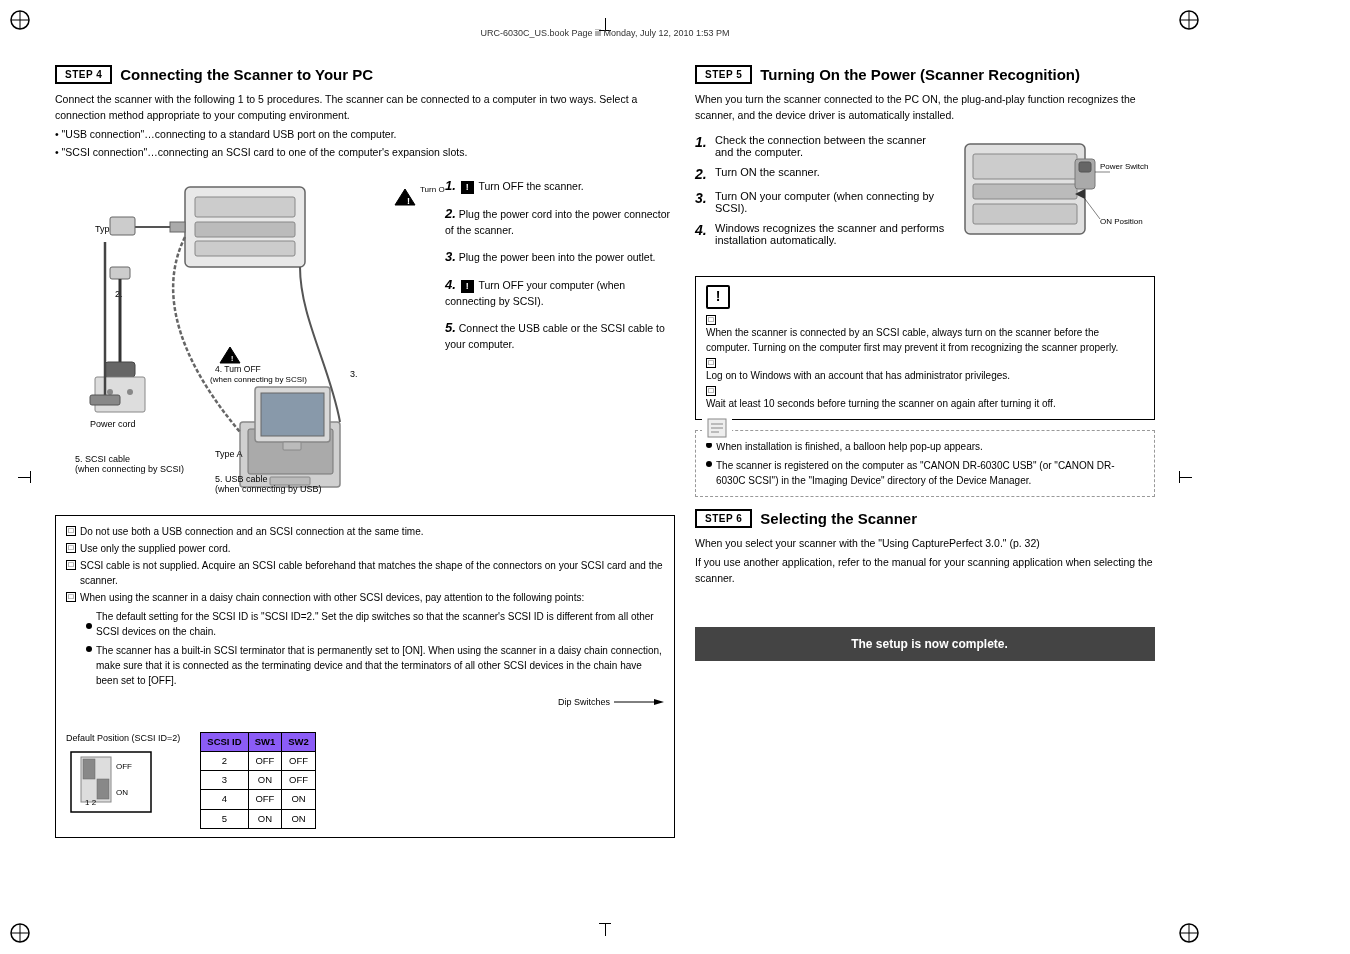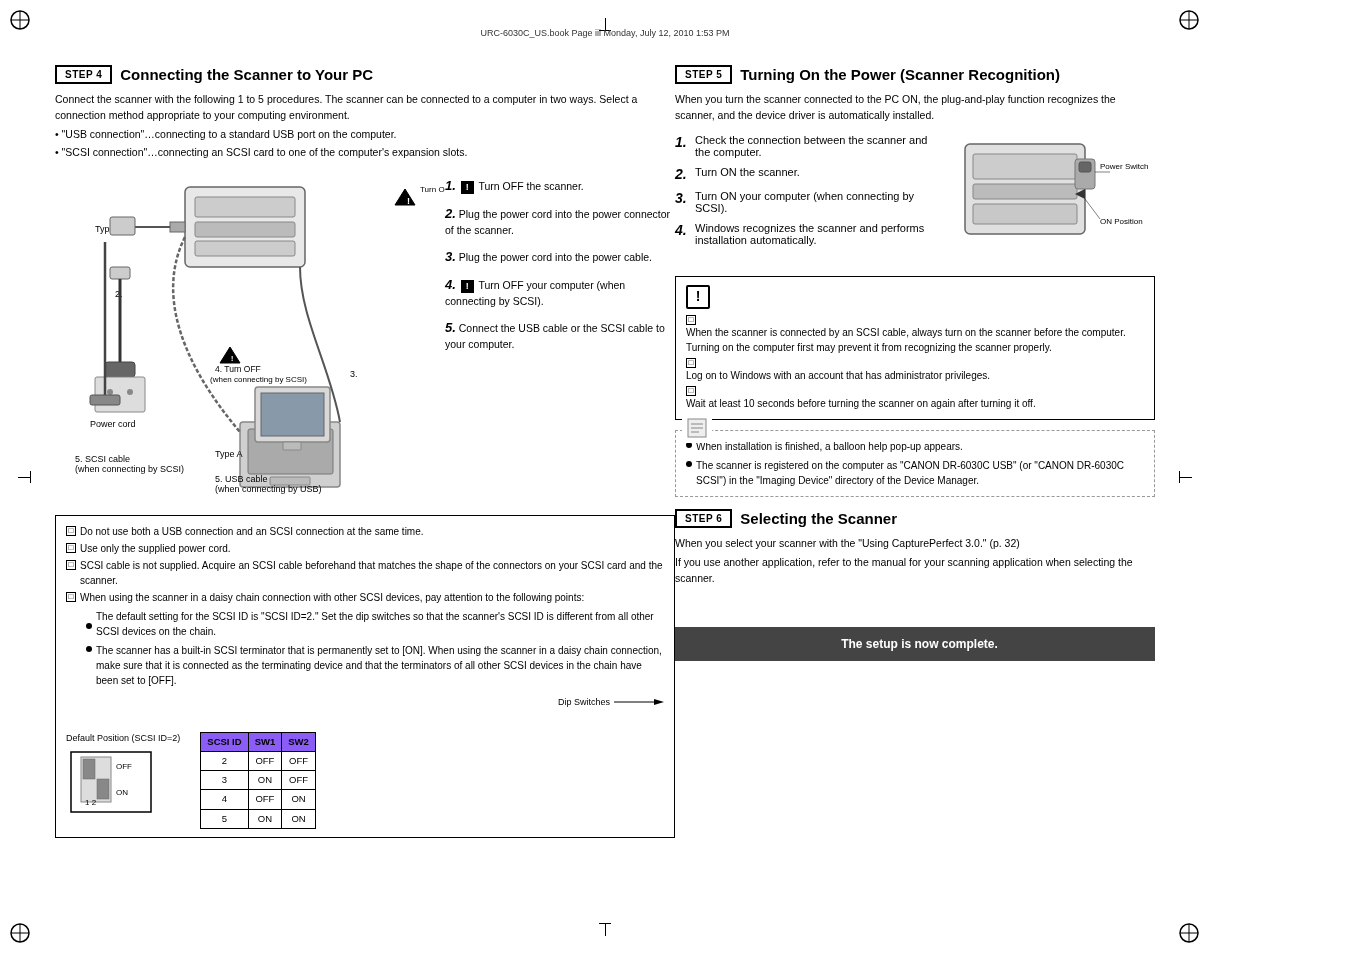--- a/index.html
+++ b/index.html
@@ -16,20 +16,21 @@
     .page {
       width: 1210px;
       height: 954px;
       position: relative;
       padding: 20px;
     }
 
     
     .main-layout {
       display: flex;
+      gap: 20px;
       padding: 30px 35px 20px 35px;
       height: 100%;
     }
     .left-col {
       width: 620px;
       flex-shrink: 0;
     }
     .right-col {
       flex: 1;
     }
@@ -342,21 +343,21 @@
             <span class="step-num">1.</span>
             <span style="display:inline-block;width:13px;height:13px;background:#000;color:#fff;font-weight:bold;font-size:9px;text-align:center;line-height:13px;margin:0 2px;vertical-align:middle;">!</span>
             <span>Turn OFF the scanner.</span>
           </div>
           <div class="step-item">
             <span class="step-num">2.</span>
             <span>Plug the power cord into the power connector of the scanner.</span>
           </div>
           <div class="step-item">
             <span class="step-num">3.</span>
-            <span>Plug the power cord into the power cable.</span>
+            <span>Plug the power been into the power outlet.</span>
           </div>
           <div class="step-item">
             <span class="step-num">4.</span>
             <span style="display:inline-block;width:13px;height:13px;background:#000;color:#fff;font-weight:bold;font-size:9px;text-align:center;line-height:13px;margin:0 2px;vertical-align:middle;">!</span>
             <span>Turn OFF your computer (when connecting by SCSI).</span>
           </div>
           <div class="step-item">
             <span class="step-num">5.</span>
             <span>Connect the USB cable or the SCSI cable to your computer.</span>
           </div>

